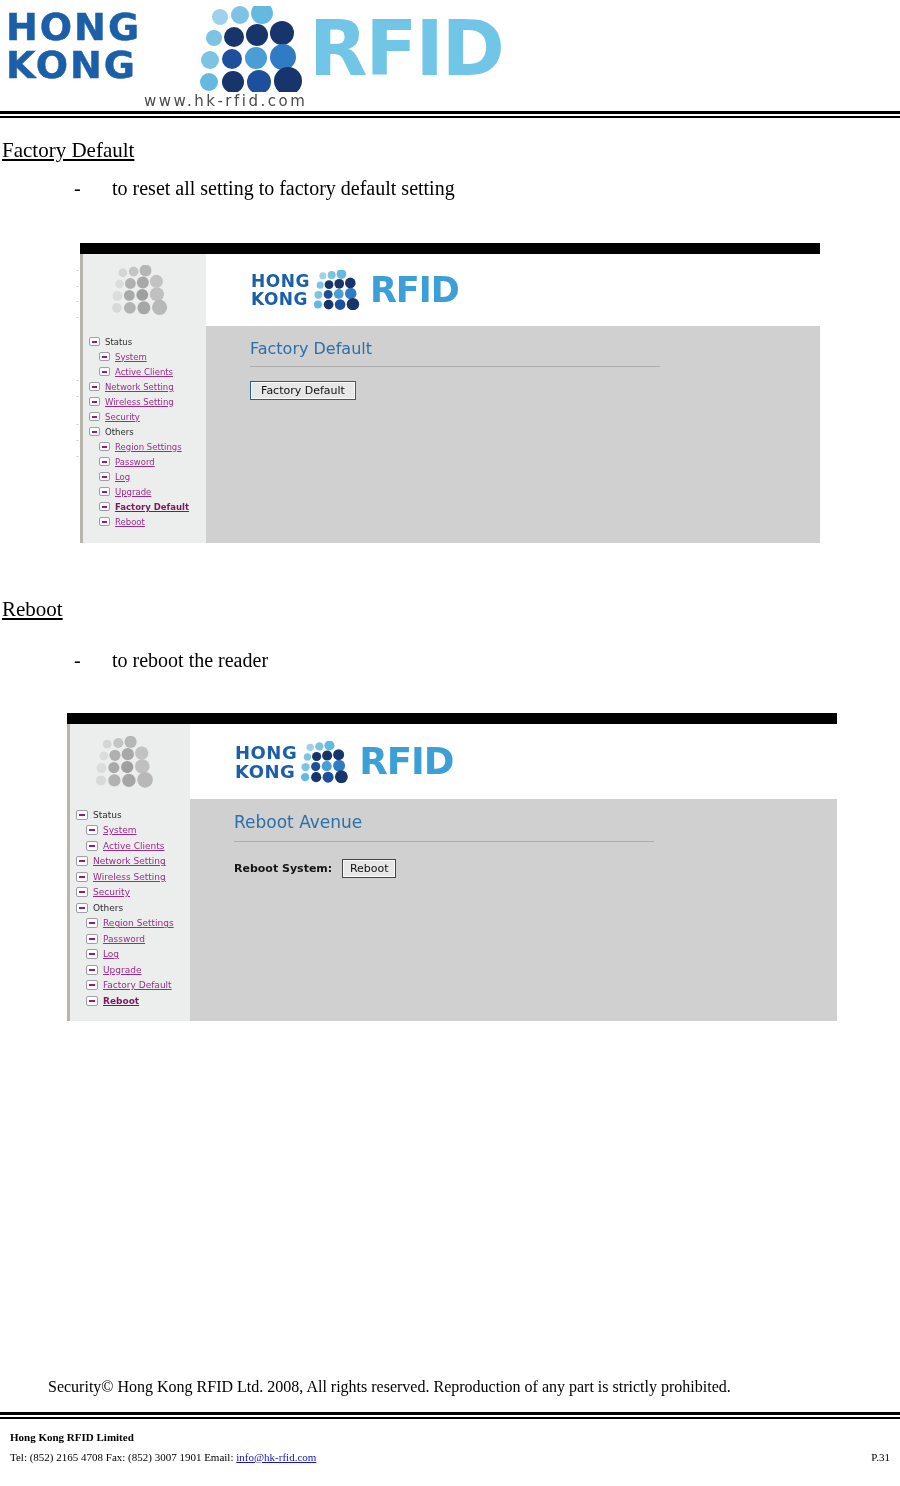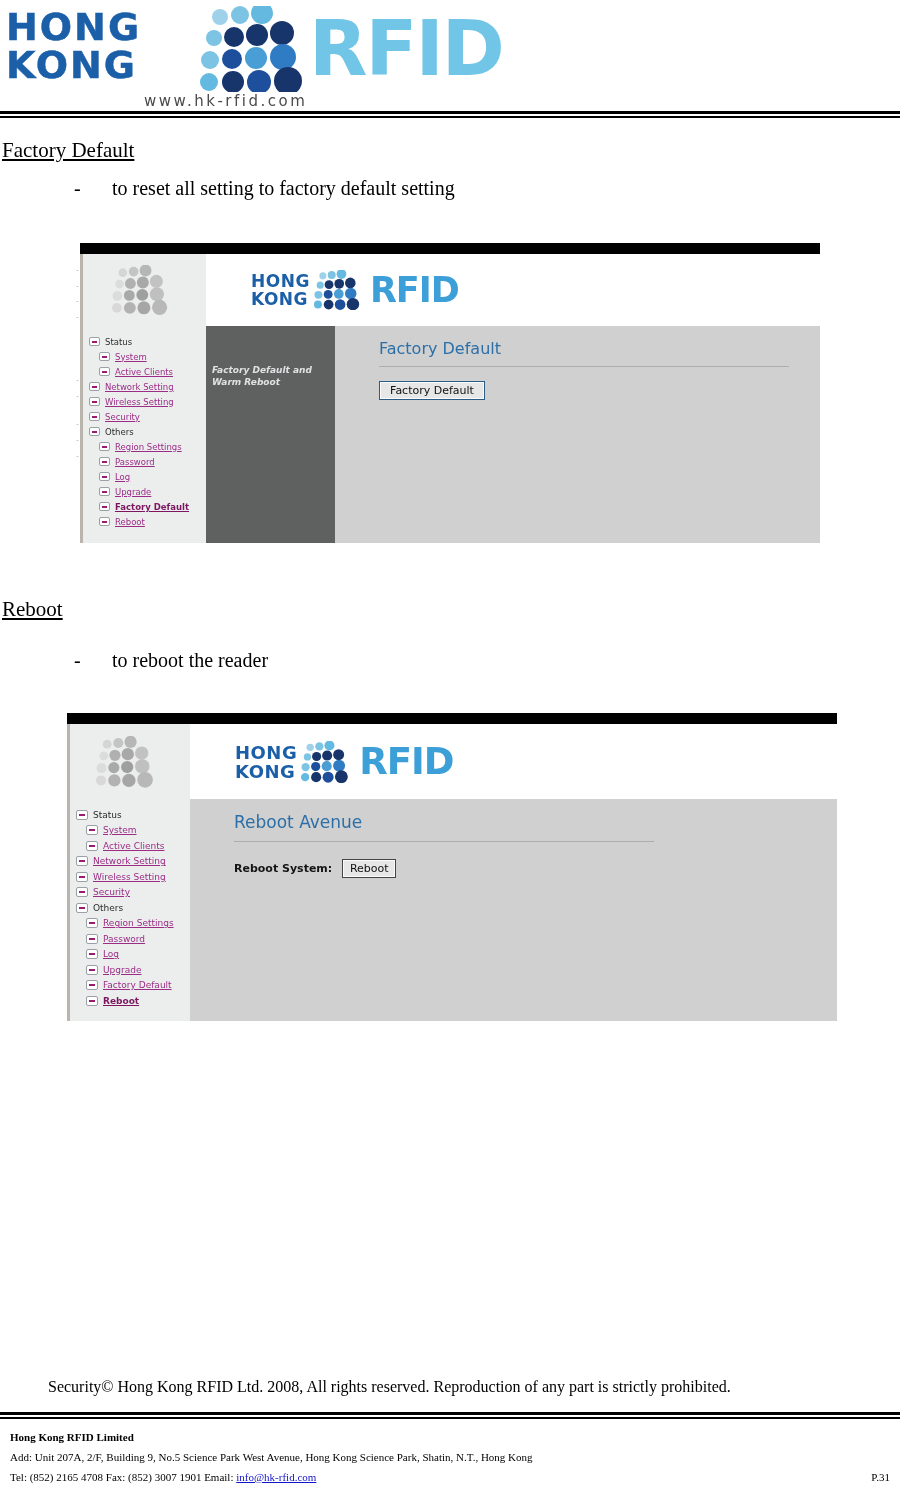--- a/index.html
+++ b/index.html
@@ -446,21 +446,20 @@
             <span class="nav-label-link current">Factory Default</span>
           </div>
           <div class="nav-item" style="font-size: 8.5px; height: 15px; padding-left: 16px;">
             <span class="nav-box" style="width: 9px; height: 7px; margin-right: 5px;">
               <i style="position: absolute; left: 2px; right: 2px; top: 50%; height: 2px; transform: translateY(-50%); background: rgb(155, 27, 110); display: block;"></i>
             </span>
             <span class="nav-label-link">Reboot</span>
           </div>
         </div>
 
-      <div class="shot-desc" style="width:117px; font-size:9px; line-height:12px; padding:38px 6px 0 6px;">Factory Default and Warm Reboot</div>
 
       <div class="shot-content">
         <div class="content-title" style="position:absolute; left:44px; top:13px; font-size:16px;">Factory Default</div>
         <div class="content-rule" style="position:absolute; left:44px; top:40px; width:410px;"></div>
         <div class="win-button" style="position:absolute; left:44px; top:55px; width:104px; padding:2px 0; font-size:11px;">Factory Default</div>
       </div>
     </div>
   </div>
 </div>
 
@@ -633,20 +632,19 @@
 <div class="copyright">Security© Hong Kong RFID Ltd. 2008, All rights reserved. Reproduction of any part is strictly prohibited.</div>
 
 <div class="footer-rule">
   <div class="r1"></div>
     <div class="r2"></div>
     <div class="r3"></div>
 </div>
 
 <div class="footer-block">
   <div class="footer-company footer-line">Hong Kong RFID Limited</div>
-  <div class="footer-line">Add: Unit 207A, 2/F, Building 9, No.5 Science Park West Avenue, Hong Kong Science Park, Shatin, N.T., Hong Kong</div>
   <div class="footer-row">
     <div class="footer-line">
       <span>Tel: (852) 2165 4708   Fax: (852) 3007 1901   Email: </span><span class="footer-email">info@hk-rfid.com</span>
     </div>
     <div class="footer-page">P.31</div>
   </div>
 </div>
 
 </body></html>

